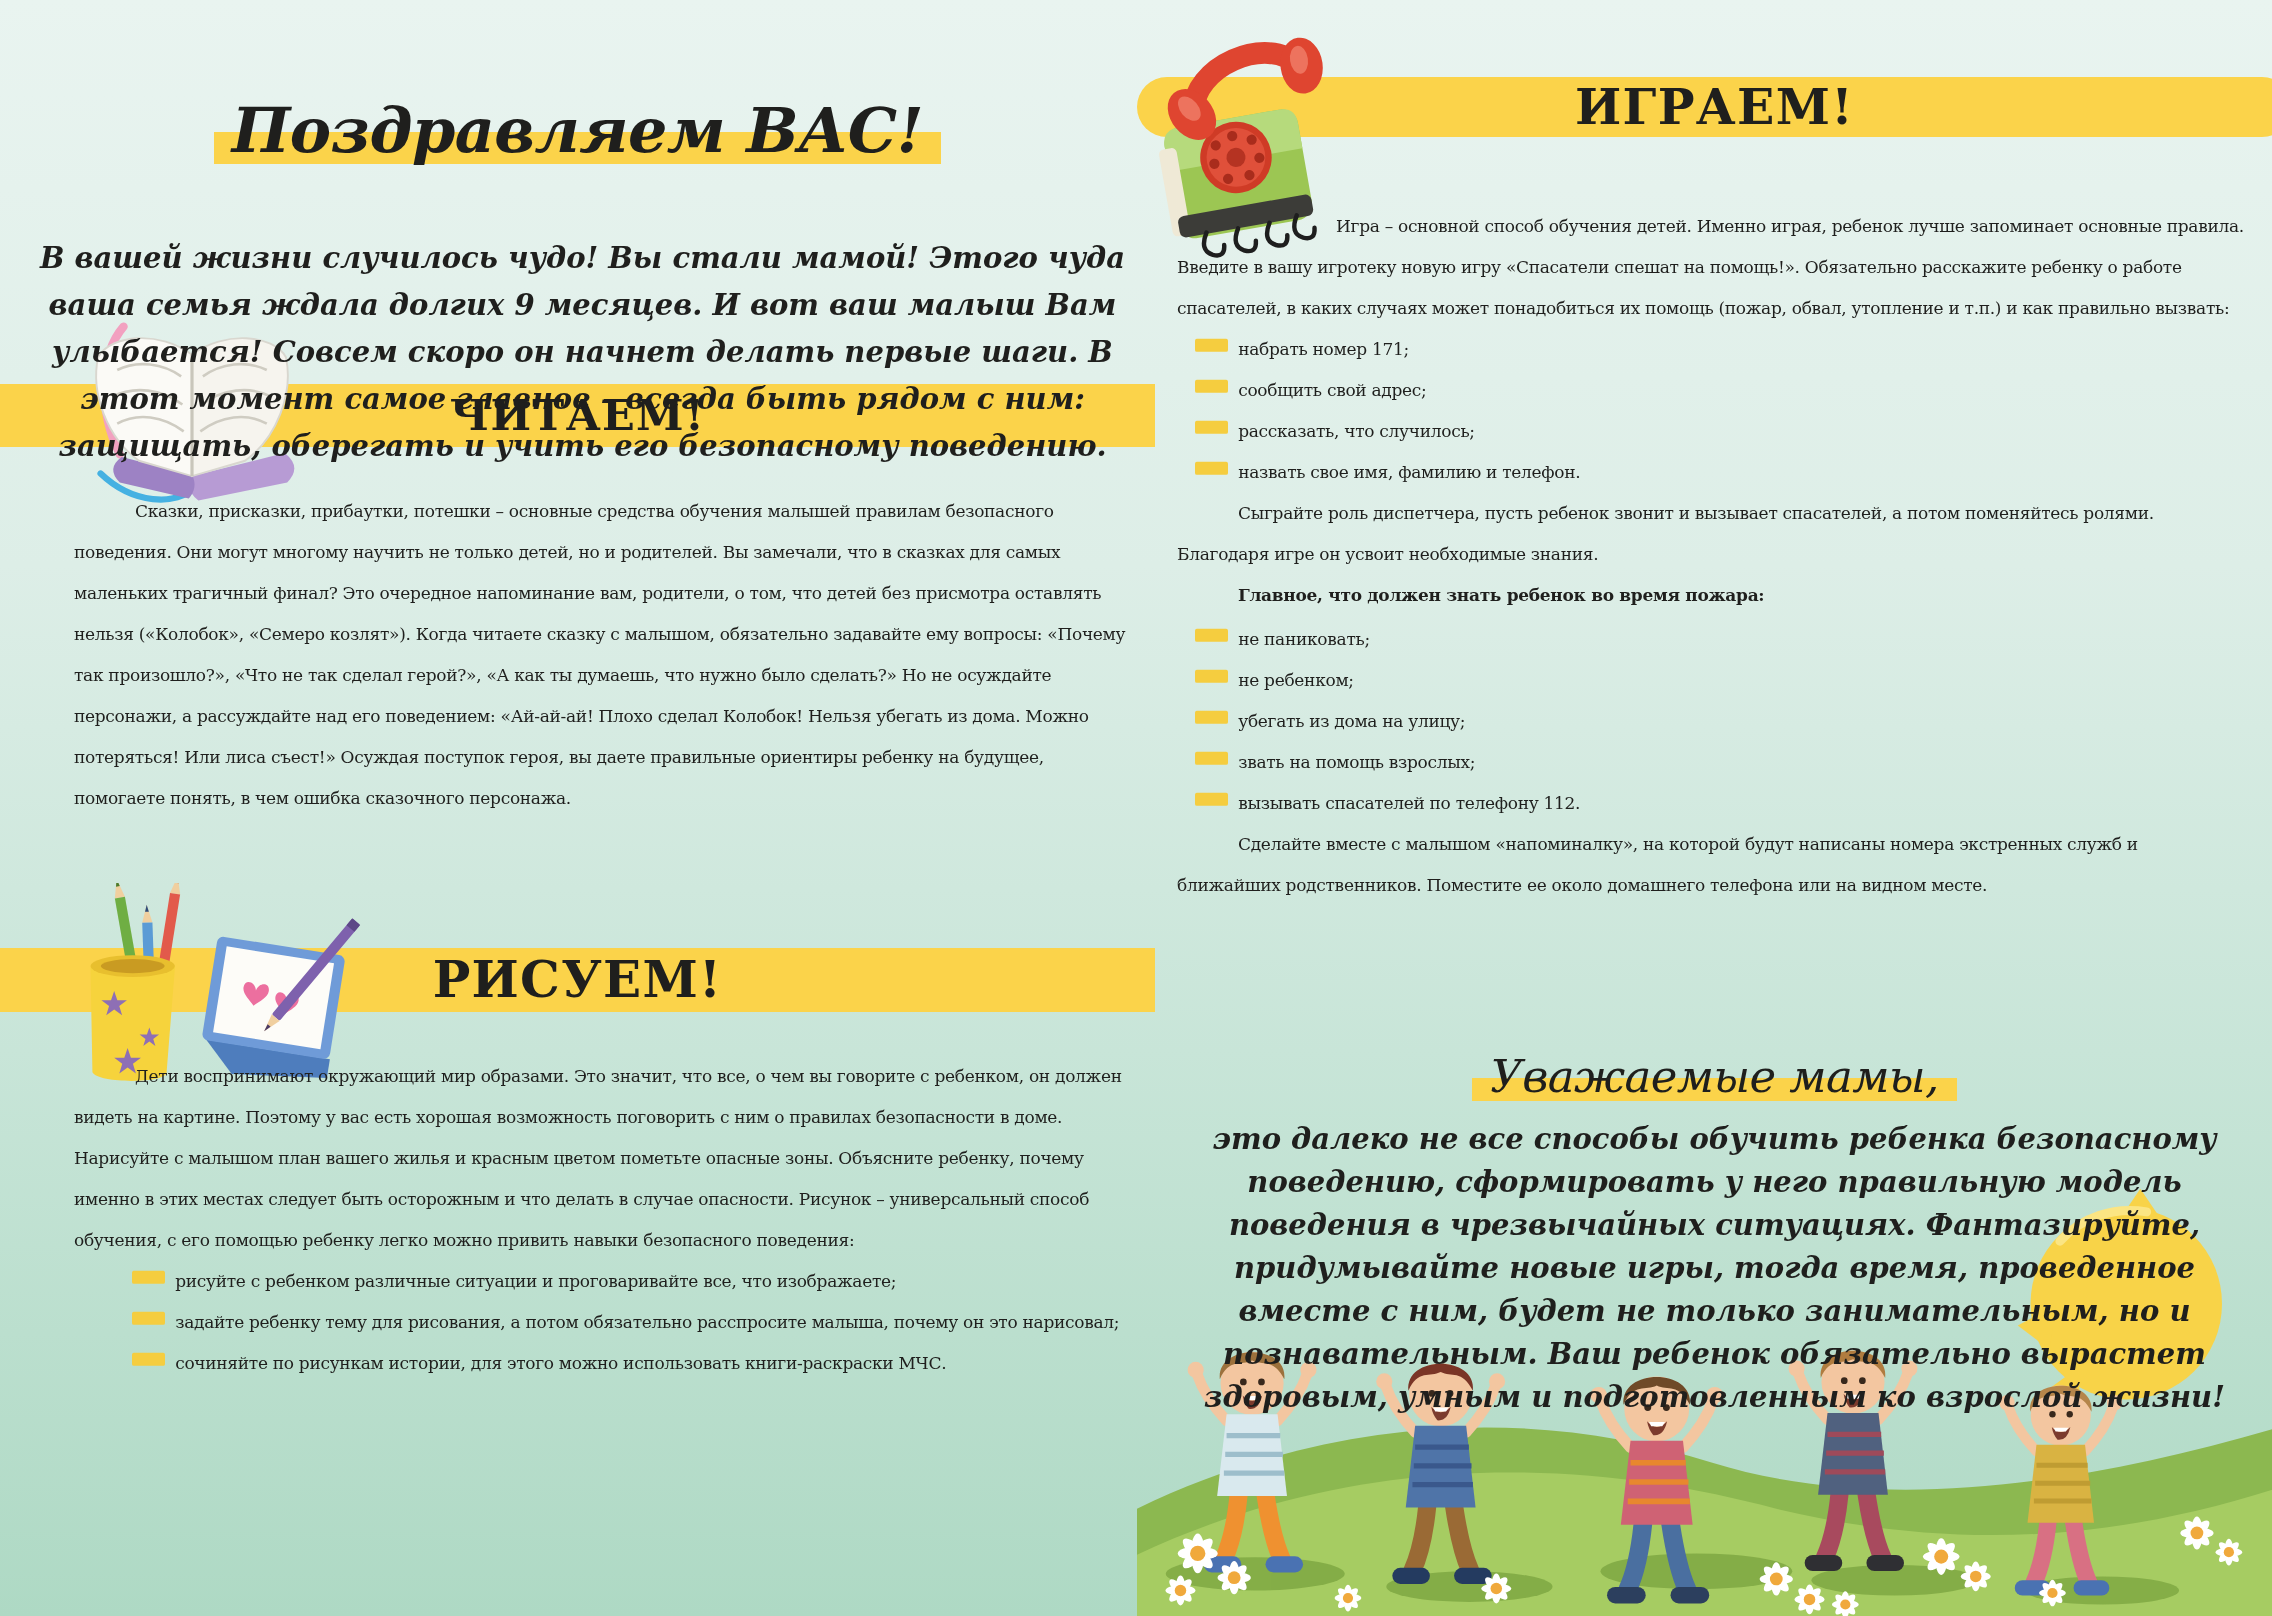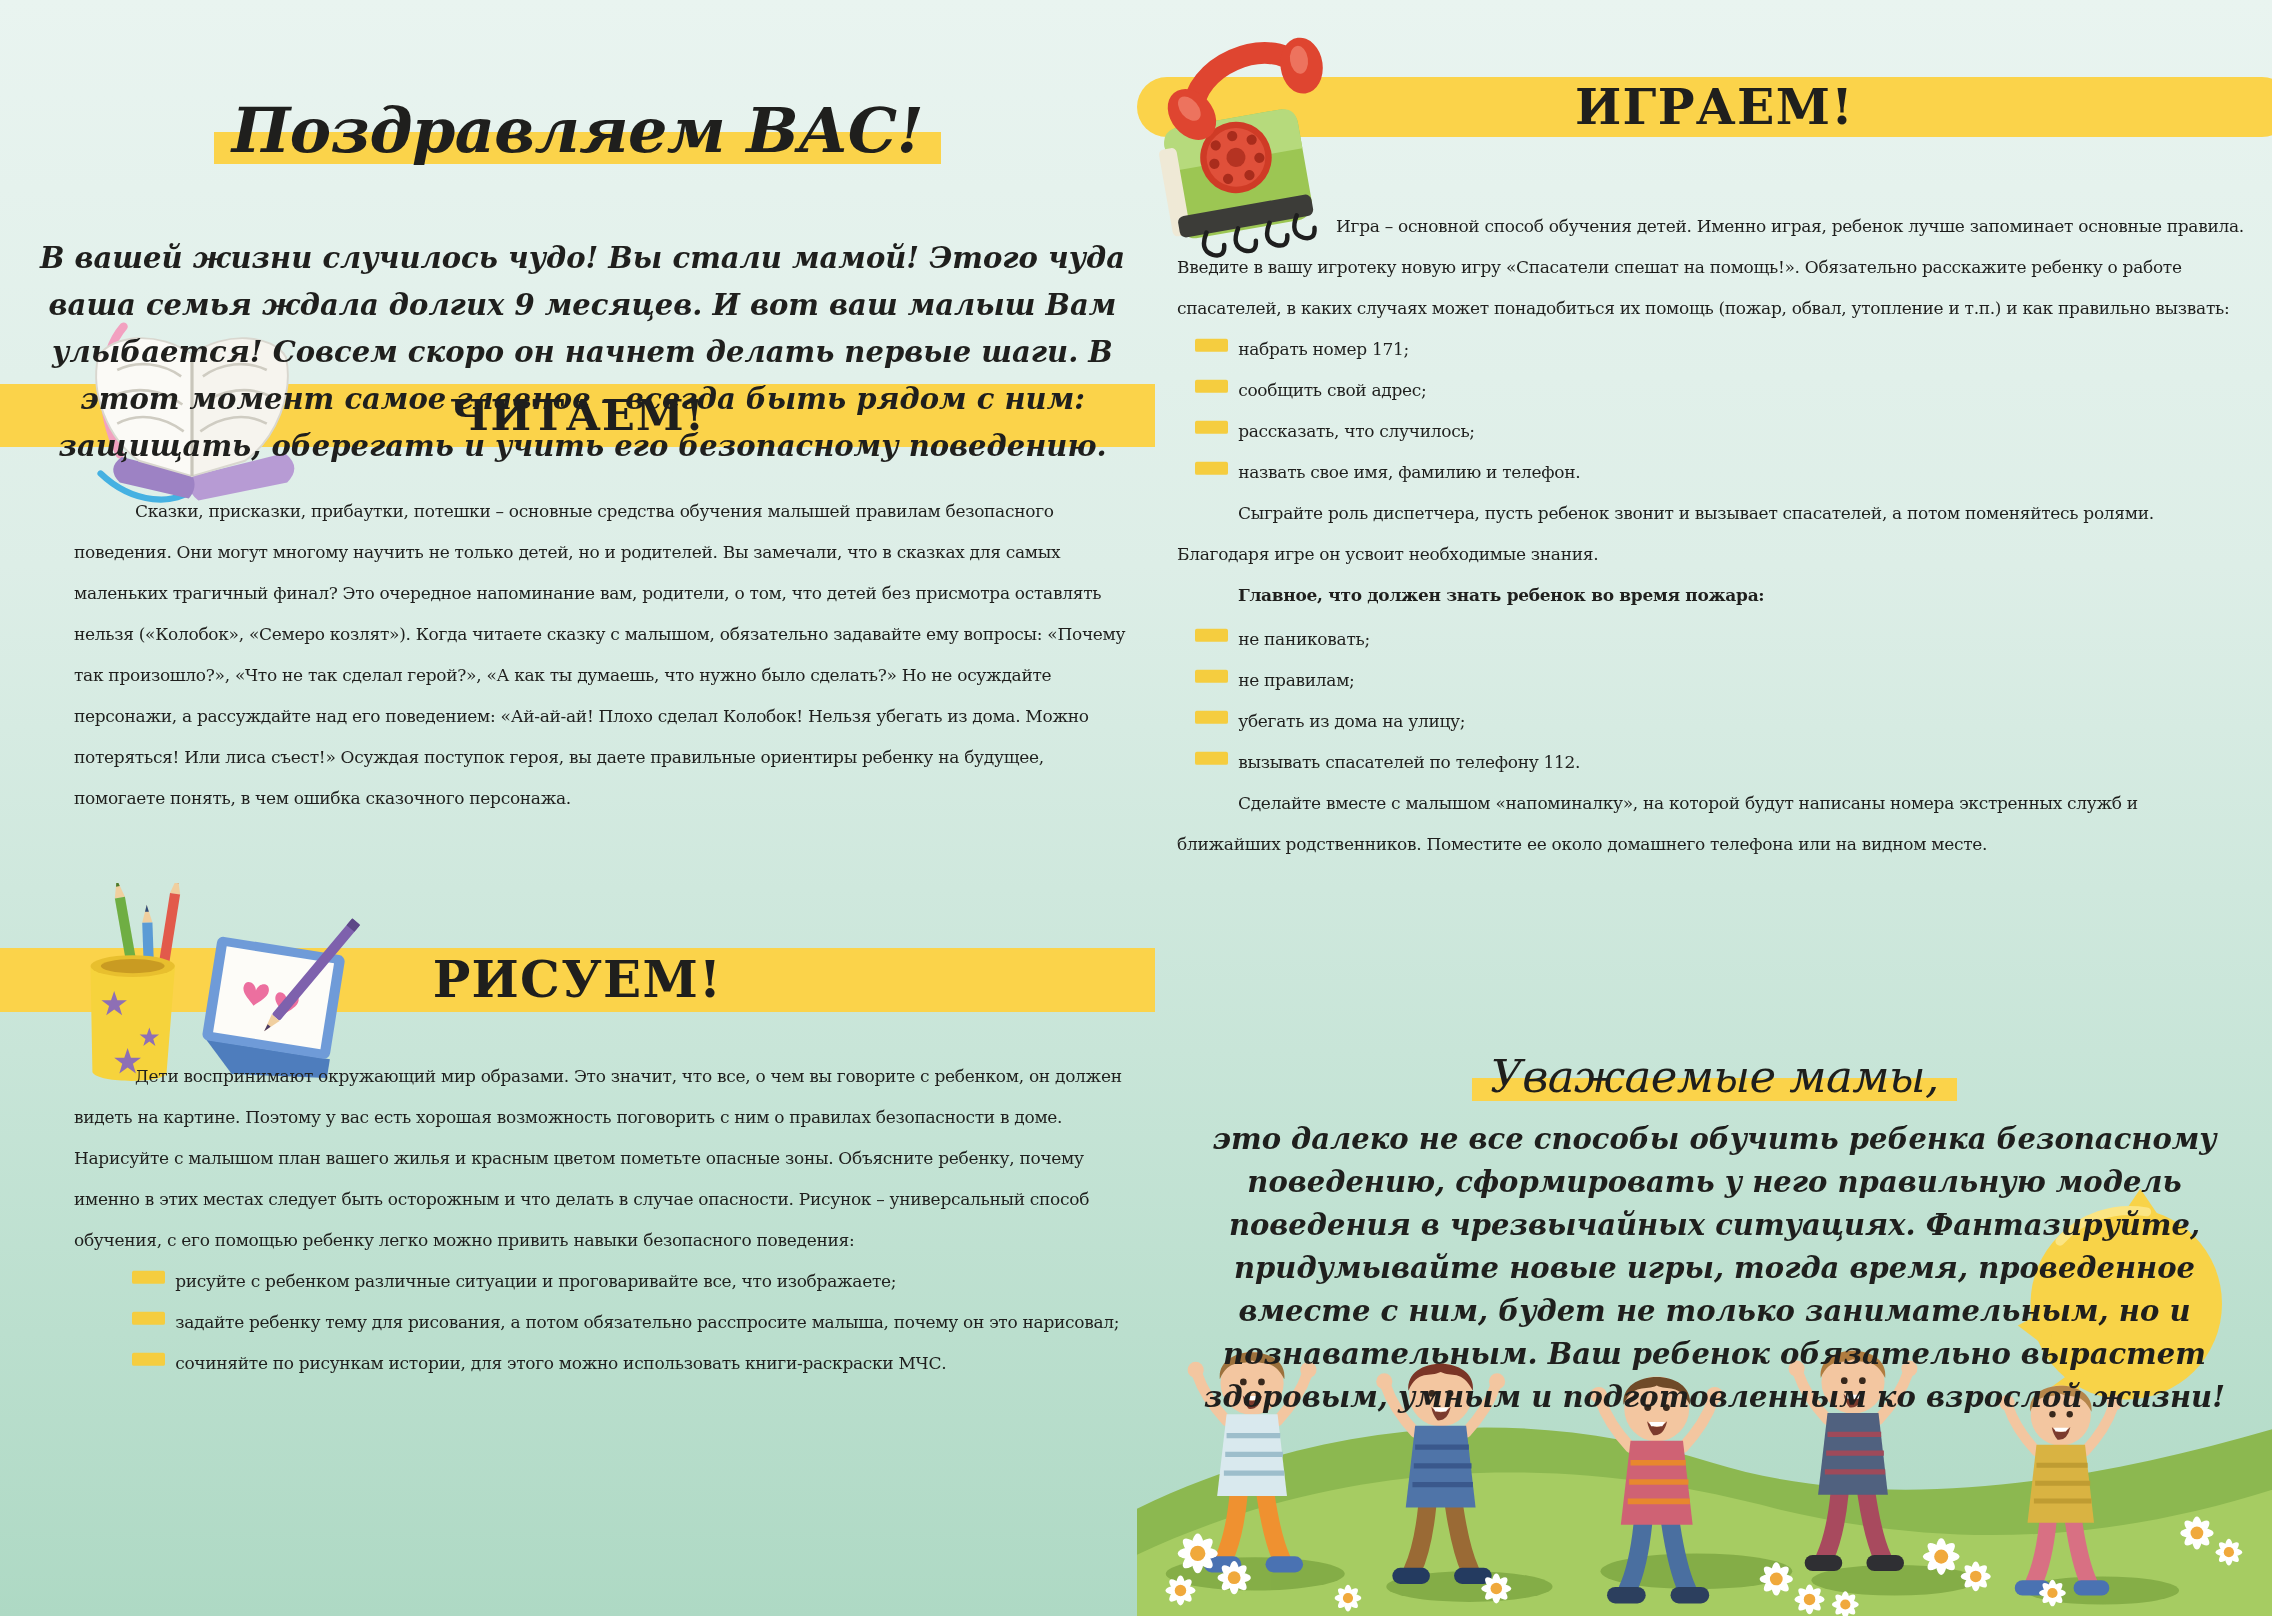--- a/index.html
+++ b/index.html
@@ -185,22 +185,23 @@
     <div class="blist">
       <p class="bullet"><span class="dash"></span><span>набрать номер 171;</span></p>
       <p class="bullet"><span class="dash"></span><span>сообщить свой адрес;</span></p>
       <p class="bullet"><span class="dash"></span><span>рассказать, что случилось;</span></p>
       <p class="bullet"><span class="dash"></span><span>назвать свое имя, фамилию и телефон.</span></p>
     </div>
     <p id="dispatcher">Сыграйте роль диспетчера, пусть ребенок звонит и вызывает спасателей, а потом поменяйтесь ролями. Благодаря игре он усвоит необходимые знания.</p>
     <p id="fire-heading">Главное, что должен знать ребенок во время пожара:</p>
     <div class="blist" id="fire-list">
       <p class="bullet"><span class="dash"></span><span>не паниковать;</span></p>
-      <p class="bullet"><span class="dash"></span><span>не правилам;</span></p>
+      <p class="bullet"><span class="dash"></span><span>не ребенком;</span></p>
       <p class="bullet"><span class="dash"></span><span>убегать из дома на улицу;</span></p>
+      <p class="bullet"><span class="dash"></span><span>звать на помощь взрослых;</span></p>
       <p class="bullet"><span class="dash"></span><span>вызывать спасателей по телефону 112.</span></p>
     </div>
     <p id="reminder">Сделайте вместе с малышом «напоминалку», на которой будут написаны номера экстренных служб и ближайших родственников. Поместите ее около домашнего телефона или на видном месте.</p>
   </div>
 
   <svg class="abs" id="sun-illu" width="217" height="294" viewBox="0 0 340 460">
     <g fill="#f8d348">
       <circle cx="190" cy="228" r="150"></circle>
       <polygon points="20,262 80,230 70,300"></polygon>
       <polygon points="60,368 112,330 122,398"></polygon>

